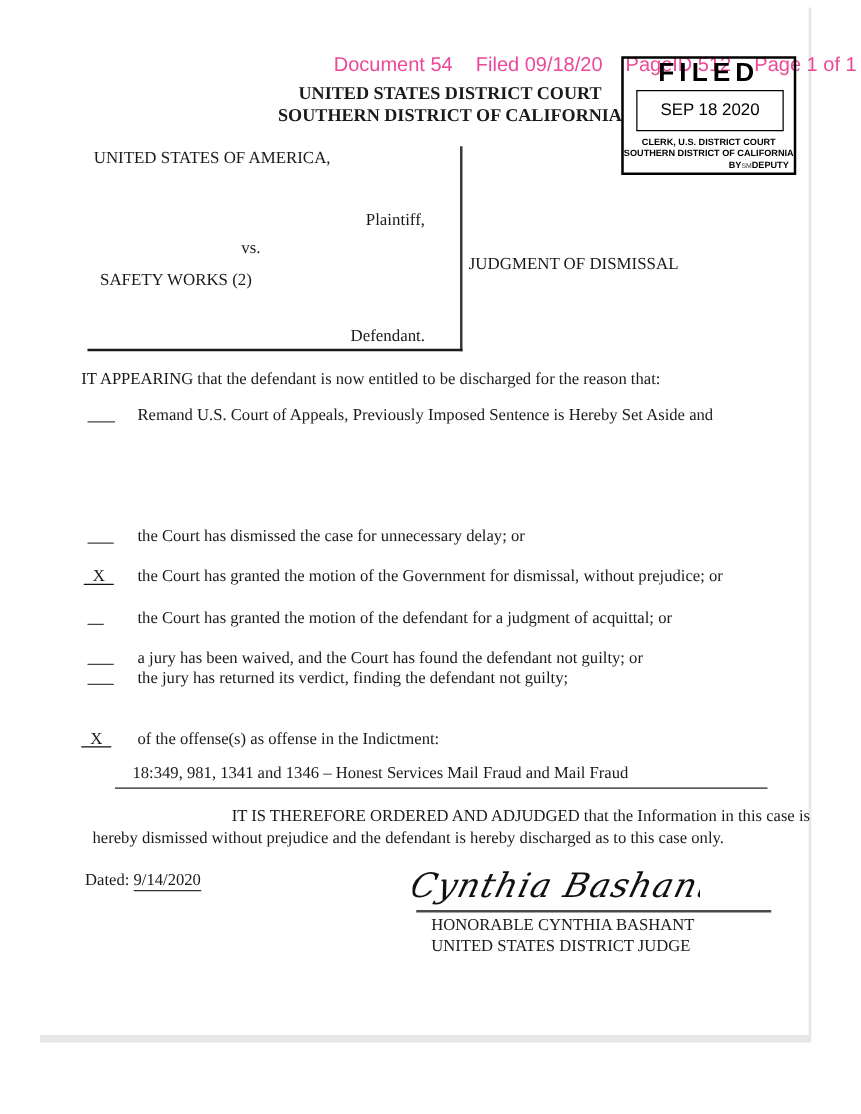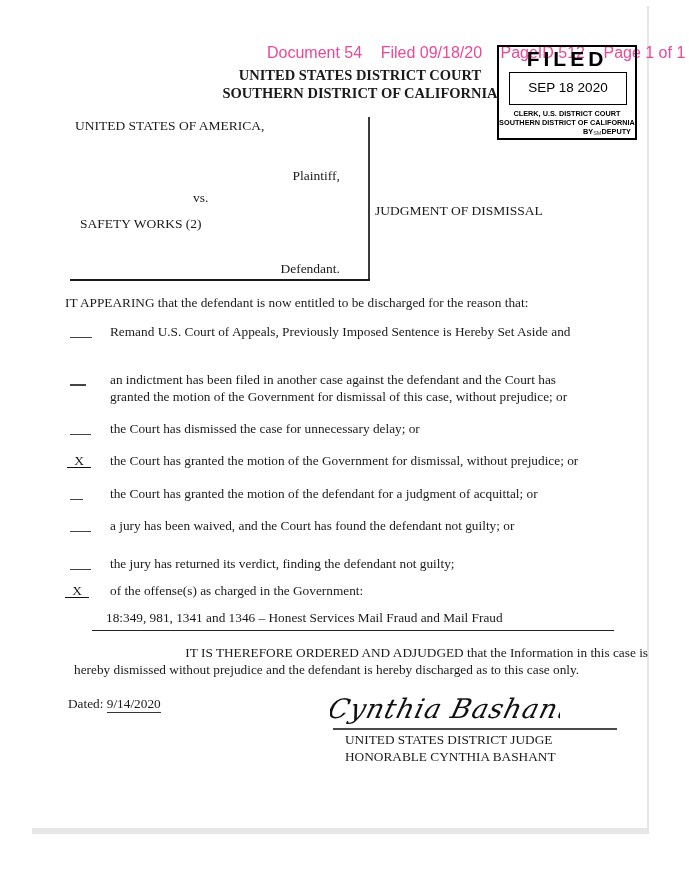--- a/index.html
+++ b/index.html
@@ -111,27 +111,20 @@
 
   <div class="intro">IT APPEARING that the defendant is now entitled to be discharged for the reason that:</div>
 
   <div class="item" style="top:324px;">
     <span class="blank" style="width:22px;"></span>
     <span class="txt">
       <span>Remand U.S. Court of Appeals, Previously Imposed Sentence is Hereby Set Aside and</span>
     </span>
   </div>
 
-  <div class="item" style="top:372px;">
-    <span class="blank" style="width:16px; border-bottom-width:2.4px;"></span>
-    <span class="txt">
-      <span>an indictment has been filed in another case against the defendant and the Court has</span>
-      <span>granted the motion of the Government for dismissal of this case, without prejudice; or</span>
-    </span>
-  </div>
 
   <div class="item" style="top:421px;">
     <span class="blank" style="width:21px;"></span>
     <span class="txt">
       <span>the Court has dismissed the case for unnecessary delay; or</span>
     </span>
   </div>
 
   <div class="item" style="top:453px;">
     <span class="mark" style="margin-left:-3px;">X</span>
@@ -147,31 +140,31 @@
     </span>
   </div>
 
   <div class="item" style="top:518px;">
     <span class="blank" style="width:21px;"></span>
     <span class="txt">
       <span>a jury has been waived, and the Court has found the defendant not guilty; or</span>
     </span>
   </div>
 
-  <div class="item" style="top:556px;">
+  <div class="item" style="top:534px;">
     <span class="blank" style="width:21px;"></span>
     <span class="txt">
       <span>the jury has returned its verdict, finding the defendant not guilty;</span>
     </span>
   </div>
 
   <div class="item" style="top:583px;">
     <span class="mark" style="margin-left:-5px;">X</span>
     <span class="txt">
-      <span>of the offense(s) as charged in the Government:</span>
+      <span>of the offense(s) as offense in the Indictment:</span>
     </span>
   </div>
 
   <div class="charge">18:349, 981, 1341 and 1346 – Honest Services Mail Fraud and Mail Fraud</div>
 
   <div class="order">
     <span class="l1">IT IS THEREFORE ORDERED AND ADJUDGED that the Information in this case is</span>
     <span class="l2">hereby dismissed without prejudice and the defendant is hereby discharged as to this case only.</span>
   </div>
 
@@ -179,17 +172,17 @@
     <span>Dated:</span>
     <span class="date-val">9/14/2020</span>
   </div>
 
   <svg class="sig-svg" viewBox="0 0 230 42">
     <text x="4" y="30" transform="skewX(-14)" style="font-family:'DejaVu Serif', serif; font-style:italic; font-size:27px; fill:#111; letter-spacing:1px;">Cynthia Bashant</text>
   </svg>
   <div class="sig-line"></div>
 
   <div class="signer">
+    <span>HONORABLE CYNTHIA BASHANT</span>
     <span>UNITED STATES DISTRICT JUDGE</span>
-    <span>HONORABLE CYNTHIA BASHANT</span>
   </div>
 
 </div>
 
 </body></html>

